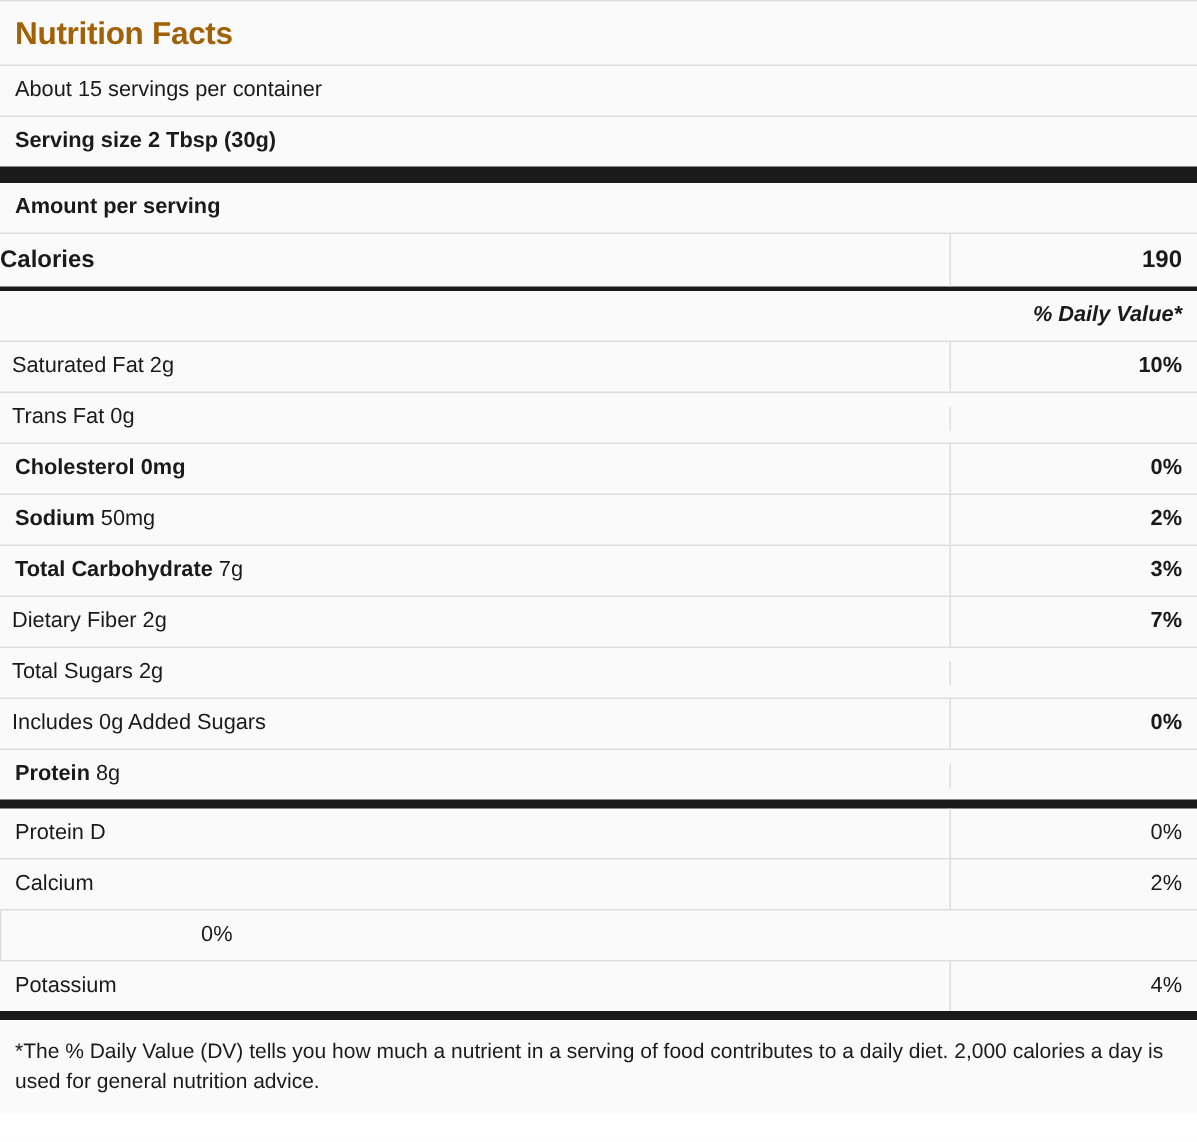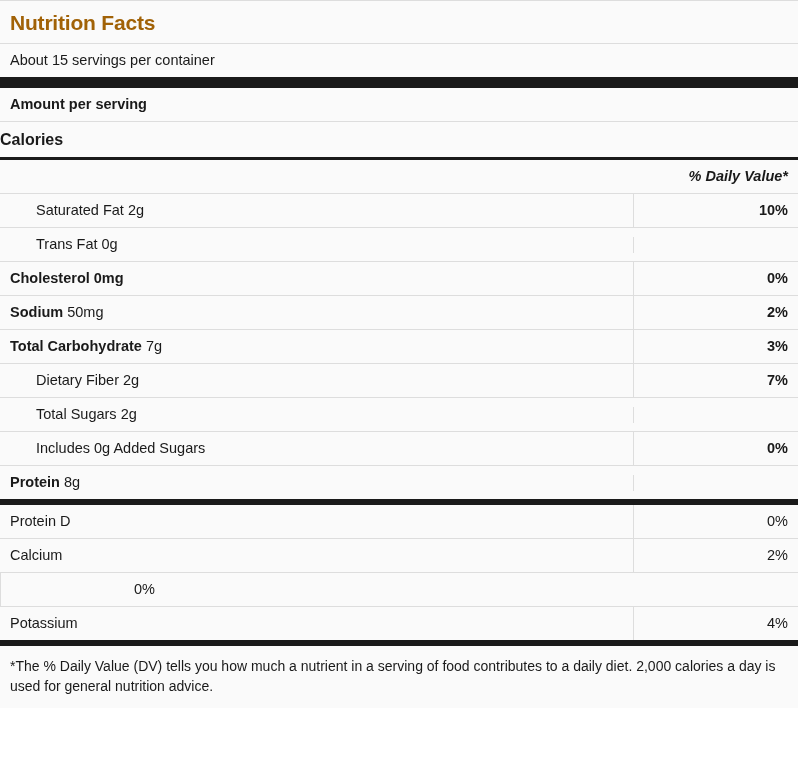--- a/index.html
+++ b/index.html
@@ -87,21 +87,21 @@
   .calories-row .cell-right {
     font-size: 16px;
     font-weight: bold;
     padding: 9px 10px;
   }
   .dv-row .cell-right {
     font-weight: bold;
     font-style: italic;
   }
   .indent-1 {
-    padding-left: 36px;
+    padding-left: 8px;
   }
   .footnote {
     padding: 10px 10px 12px 10px;
     font-size: 14px;
     line-height: 20px;
     color: #1a1a1a;
   }
   .serving-row .cell-left {
     font-weight: bold;
   }
@@ -112,29 +112,33 @@
 <div class="label">
 
   <div class="title-row">
     <div class="title">Nutrition Facts</div>
   </div>
 
   <div class="row">
     <div class="cell-left">About 15 servings per container</div>
   </div>
 
+  <div class="row serving-row">
+    <div class="cell-left">Serving size 2 Tbsp (30g)</div>
+  </div>
 
   <div class="rule-thick"></div>
 
   <div class="row" style="border-top:none">
     <div class="cell-left bold">Amount per serving</div>
   </div>
 
   <div class="row calories-row">
     <div class="cell-left">Calories</div>
+    <div class="cell-right">190</div>
   </div>
 
   <div class="rule-thin-dark"></div>
 
   <div class="row dv-row" style="border-top:none">
     <div class="cell-left"></div>
     <div class="cell-right no-border">% Daily Value*</div>
   </div>
 
   <div id="nutrient-rows">

